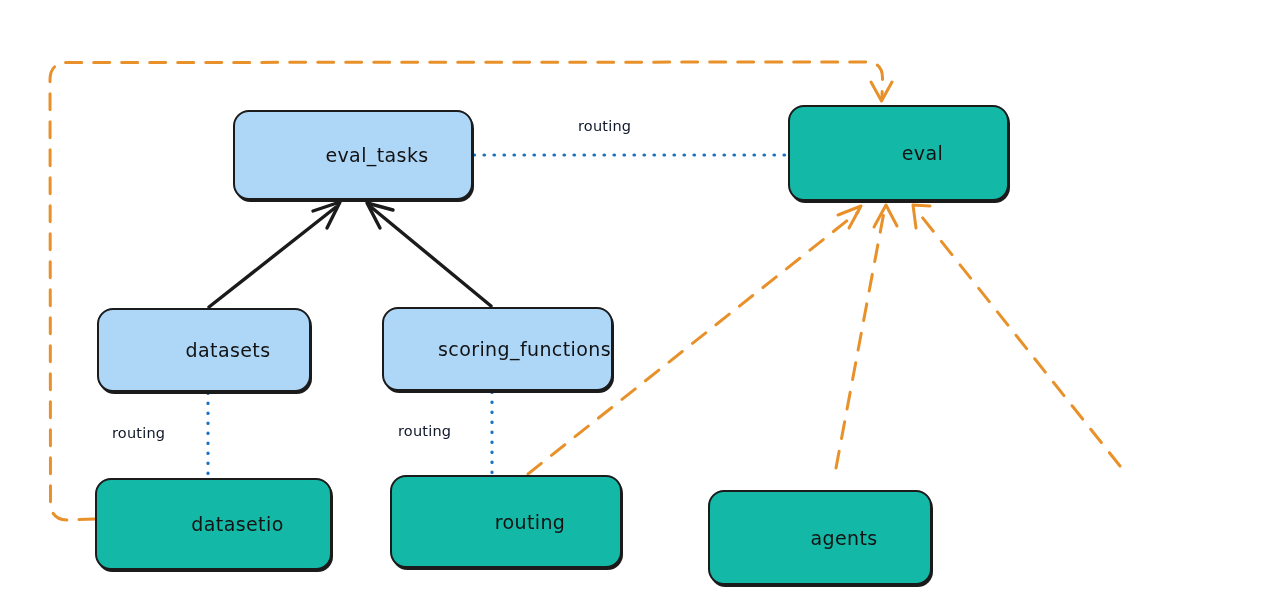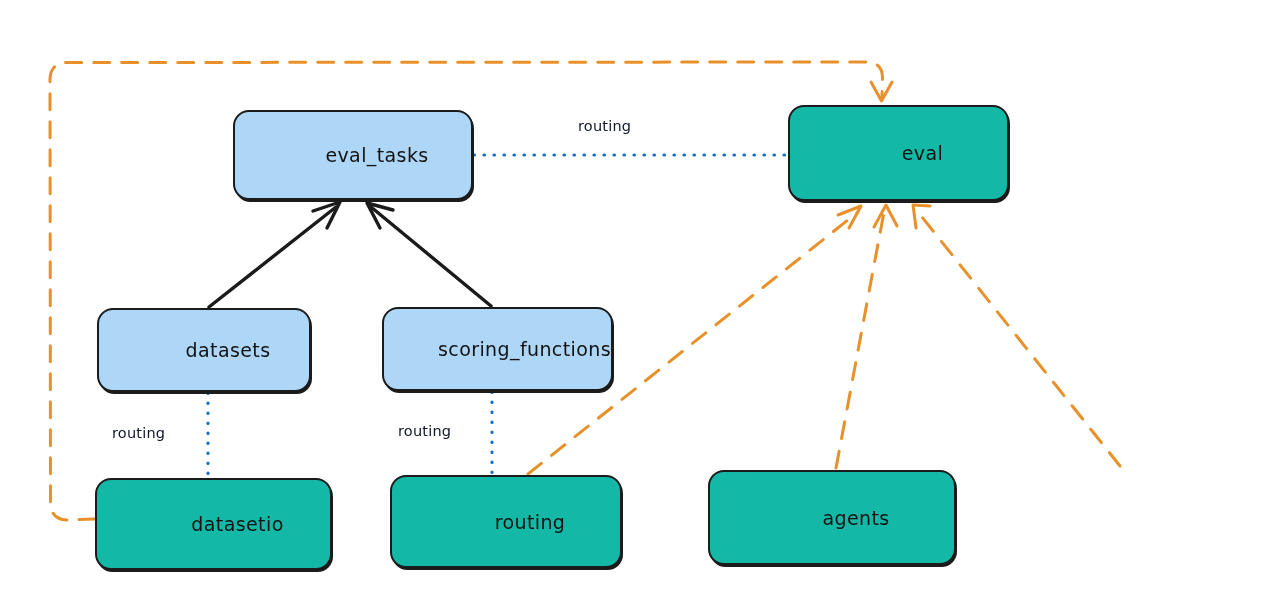--- a/index.html
+++ b/index.html
@@ -125,21 +125,21 @@
   </div>
 
   <div class="node green" style="left:95px; top:478px; width:237px; height:92px;">
     <span class="node-label">datasetio</span>
   </div>
 
   <div class="node green" style="left:390px; top:475px; width:232px; height:93px;">
     <span class="node-label">routing</span>
   </div>
 
-  <div class="node green" style="left:708px; top:470px; width:248px; height:95px;">
+  <div class="node green" style="left:708px; top:490px; width:224px; height:95px;">
     <span class="node-label">agents</span>
   </div>
 
 
   <div class="edge-label" style="left:578px; top:118px;">routing</div>
 
   <div class="edge-label" style="left:112px; top:425px;">routing</div>
 
   <div class="edge-label" style="left:398px; top:423px;">routing</div>
 

